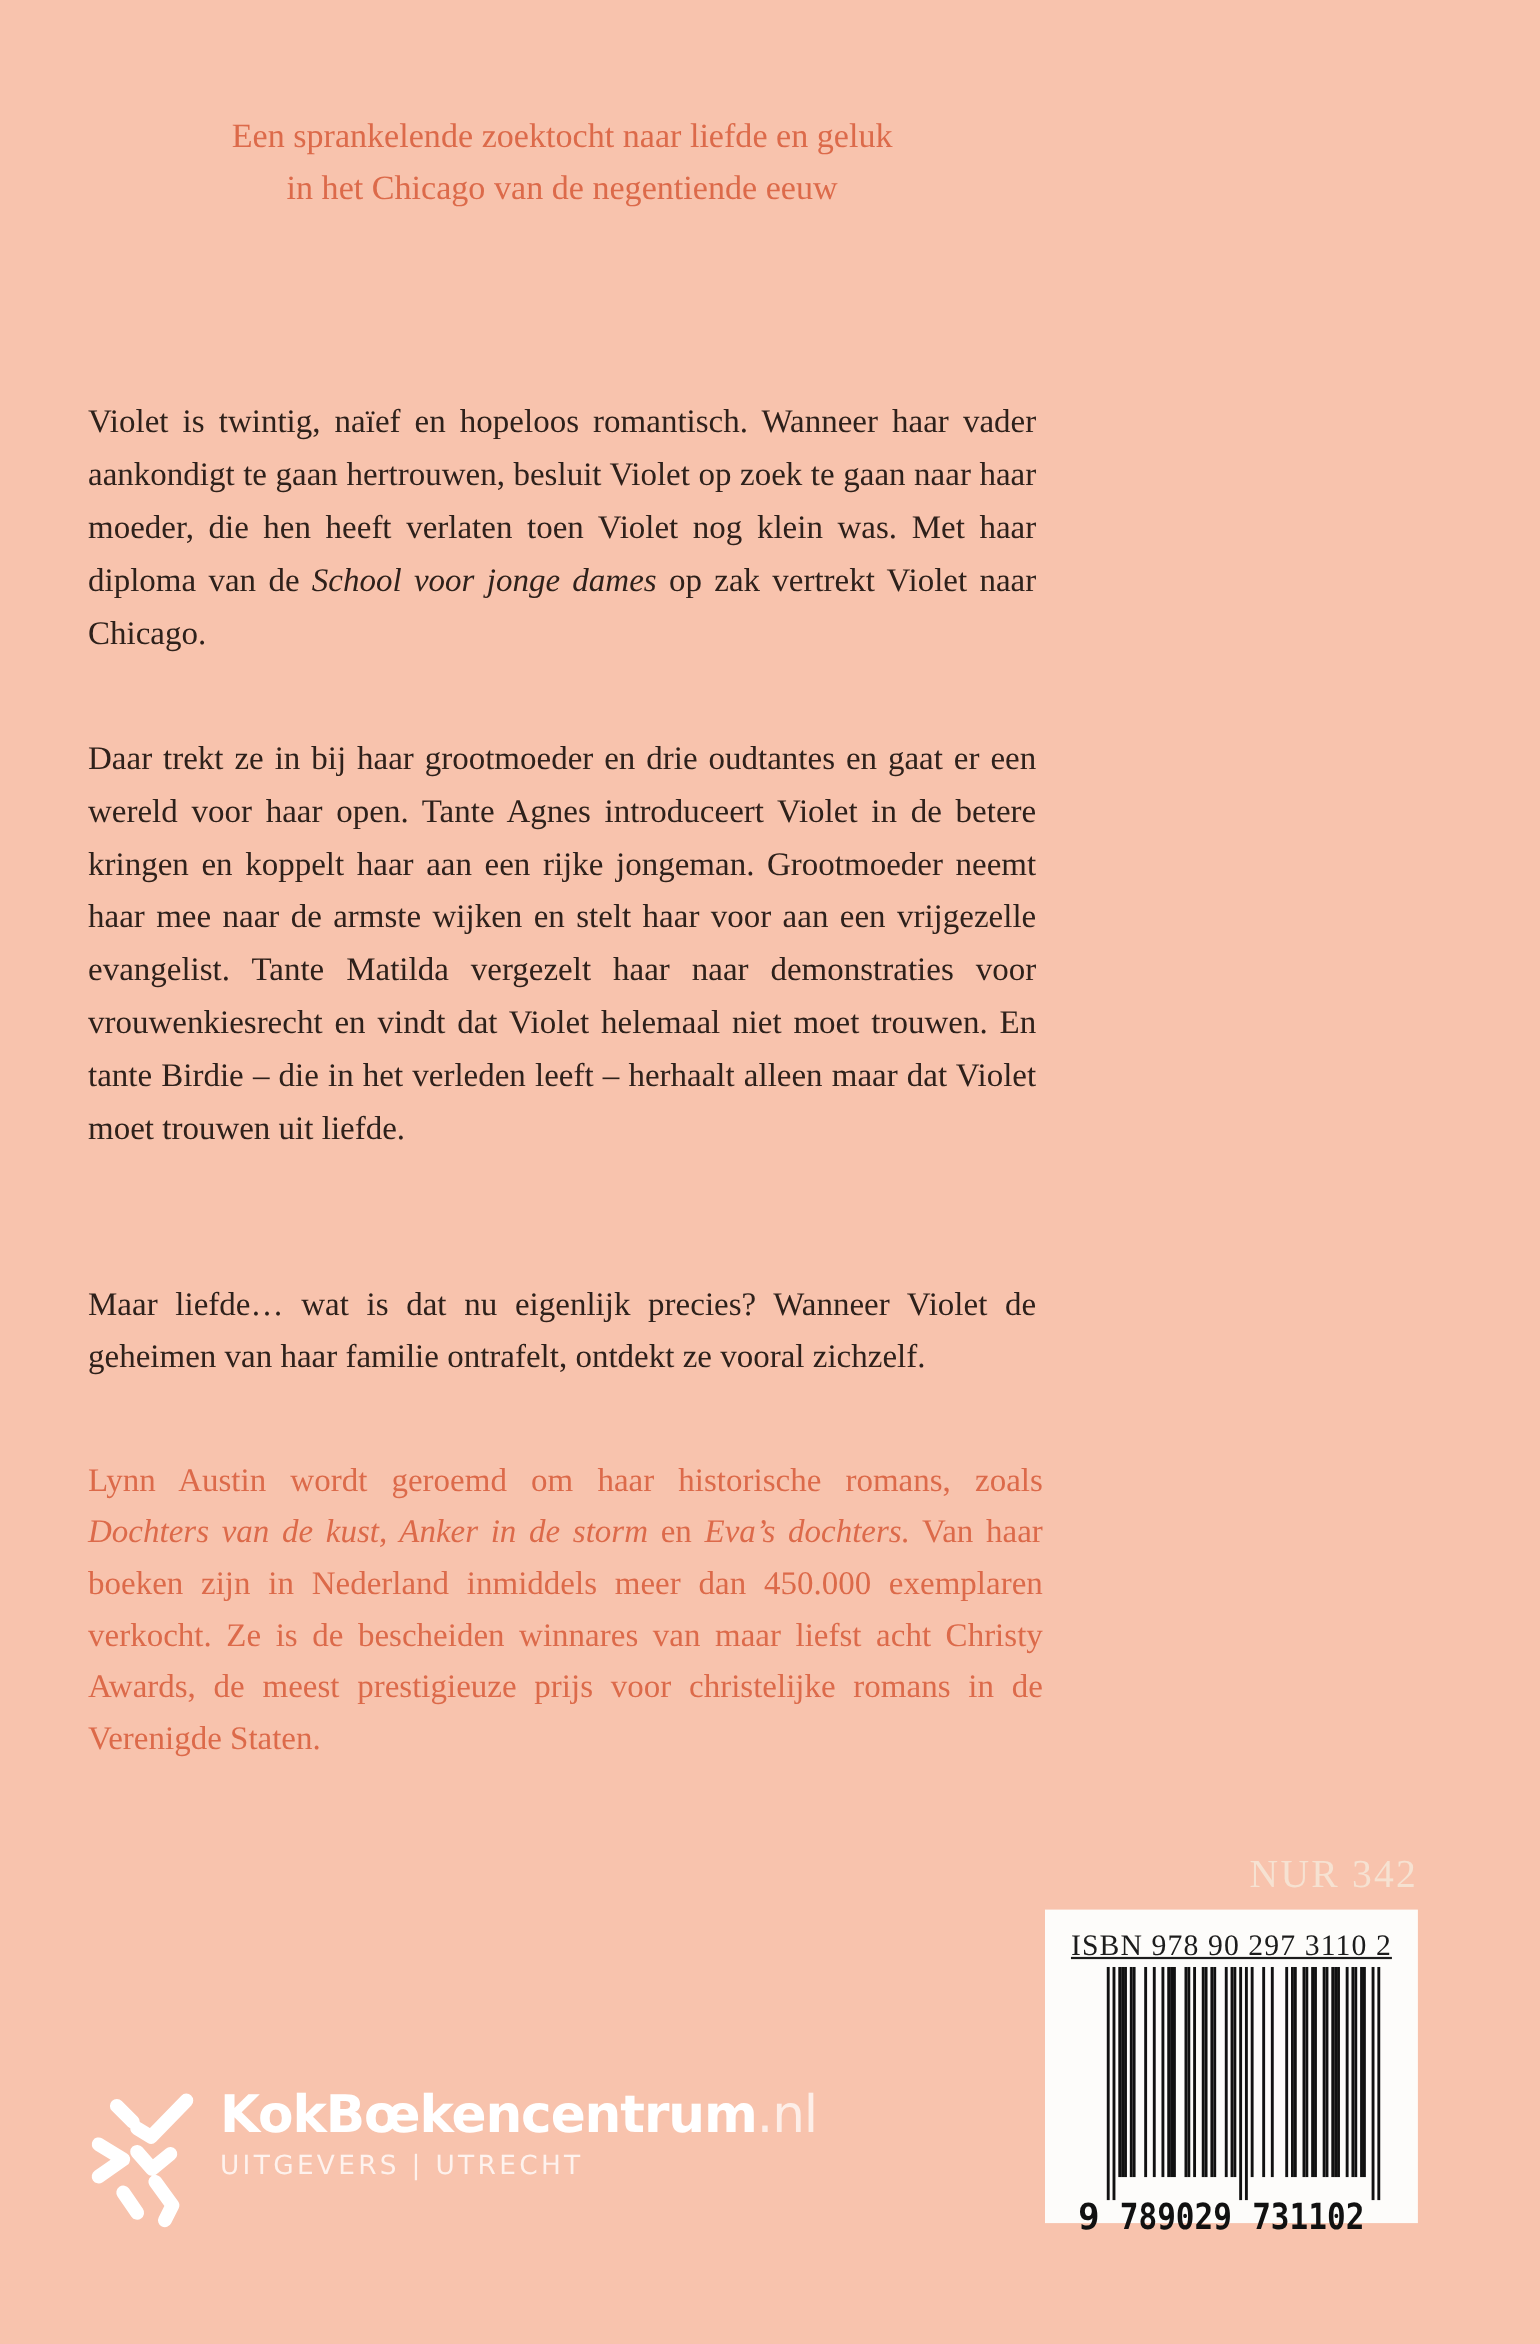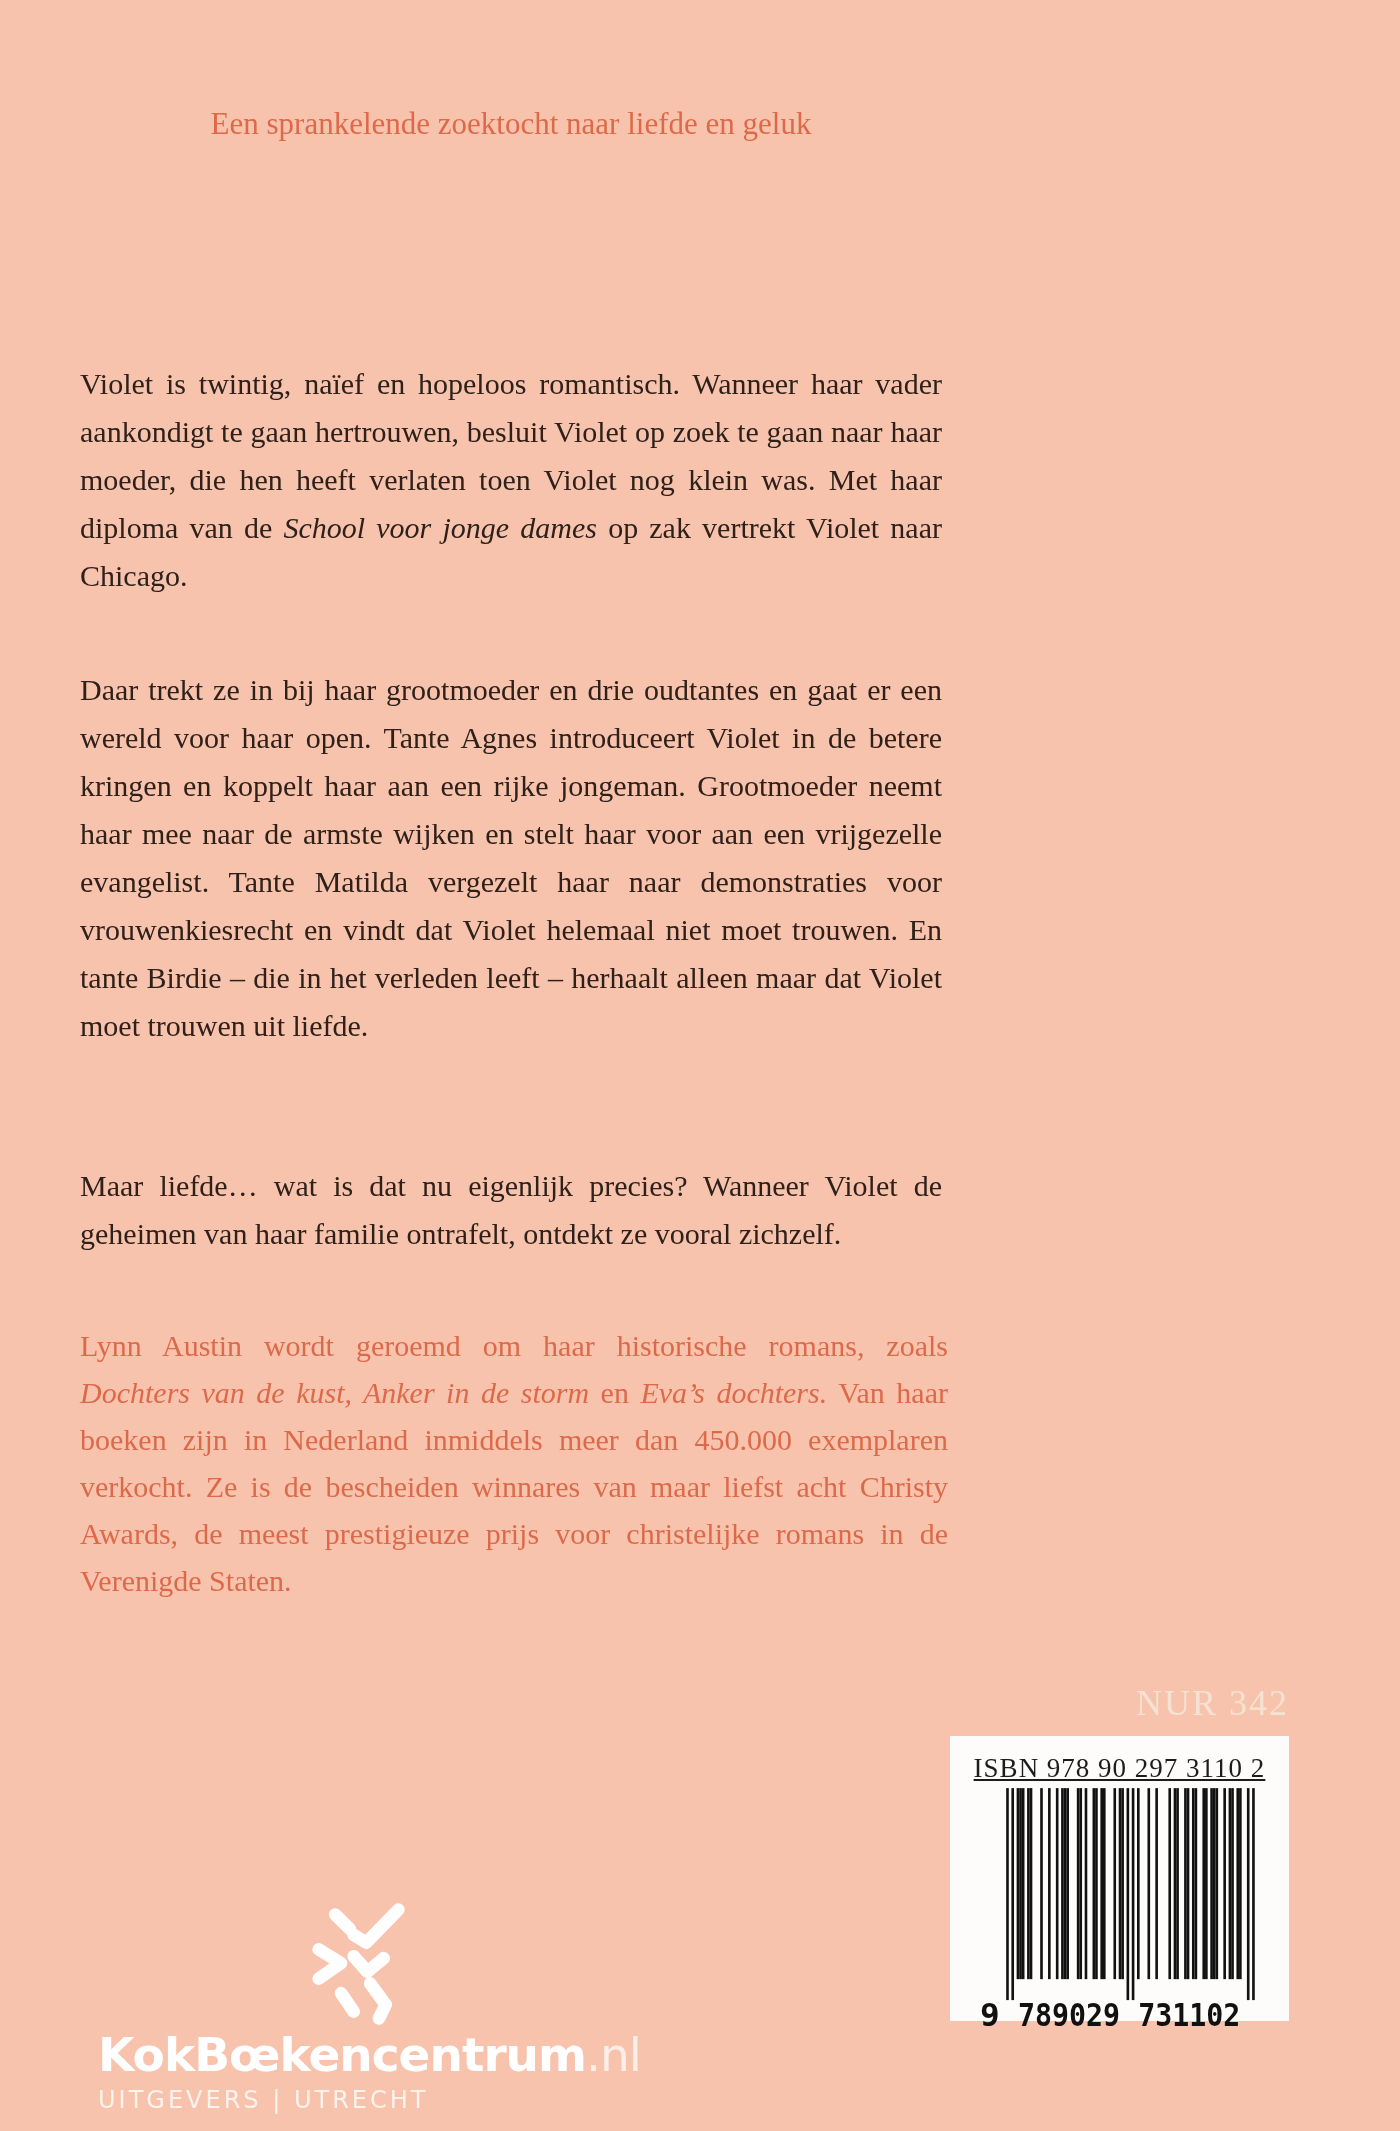--- a/index.html
+++ b/index.html
@@ -60,43 +60,42 @@
     font-size: 27px;
     letter-spacing: 1px;
     text-decoration: underline;
   }
   .barcode { text-align: center; margin-top: 4px; }
   .barcode svg { display: inline-block; }
   .publisher {
     position: absolute;
     top: 1898px; left: 80px;
     display: flex;
-    align-items: center;
     color: #ffffff;
     font-family: "DejaVu Sans", sans-serif;
-    flex-direction: column;
   }
   .pub-mark { width: 102px; height: 132px; flex: 0 0 auto; }
   .pub-text { margin-left: 18px; }
   .pub-name { font-size: 47px; font-weight: bold; letter-spacing: -1px; line-height: 50px; }
   .pub-name .nl { font-weight: normal; color: rgba(255,255,255,0.72); }
   .pub-sub {
     margin-top: 6px;
     font-size: 24px;
     letter-spacing: 3px;
     color: rgba(255,255,255,0.78);
   }
 </style>
 </head>
 <body>
 
 <div class="cover">
 
   <div class="tagline">
     <div>Een sprankelende zoektocht naar liefde en geluk</div>
+    <div>in het Chicago van de negentiende eeuw</div>
   </div>
 
   <div class="synopsis">
     <p class="p1"><span>Violet is twintig, naïef en hopeloos romantisch. Wanneer haar vader aankondigt te gaan hertrouwen, besluit Violet op zoek te gaan naar haar moeder, die hen heeft verlaten toen Violet nog klein was. Met haar diploma van de </span><span style="font-style: italic;">School voor jonge dames</span><span> op zak vertrekt Violet naar Chicago.</span></p>
     <p class="p2"><span>Daar trekt ze in bij haar grootmoeder en drie oudtantes en gaat er een wereld voor haar open. Tante Agnes introduceert Violet in de betere kringen en koppelt haar aan een rijke jongeman. Grootmoeder neemt haar mee naar de armste wijken en stelt haar voor aan een vrijgezelle evangelist. Tante Matilda vergezelt haar naar demonstraties voor vrouwenkiesrecht en vindt dat Violet helemaal niet moet trouwen. En tante Birdie – die in het verleden leeft – herhaalt alleen maar dat Violet moet trouwen uit liefde.</span></p>
     <p class="p3"><span>Maar liefde… wat is dat nu eigenlijk precies? Wanneer Violet de geheimen van haar familie ontrafelt, ontdekt ze vooral zichzelf.</span></p>
   </div>
 
   <p class="author-note"><span>Lynn Austin wordt geroemd om haar historische romans, zoals </span><span style="font-style: italic;">Dochters van de kust, Anker in de storm</span><span> en </span><span style="font-style: italic;">Eva’s dochters.</span><span> Van haar boeken zijn in Nederland inmiddels meer dan 450.000 exemplaren verkocht. Ze is de bescheiden winnares van maar liefst acht Christy Awards, de meest prestigieuze prijs voor christelijke romans in de Verenigde Staten.</span></p>
 

